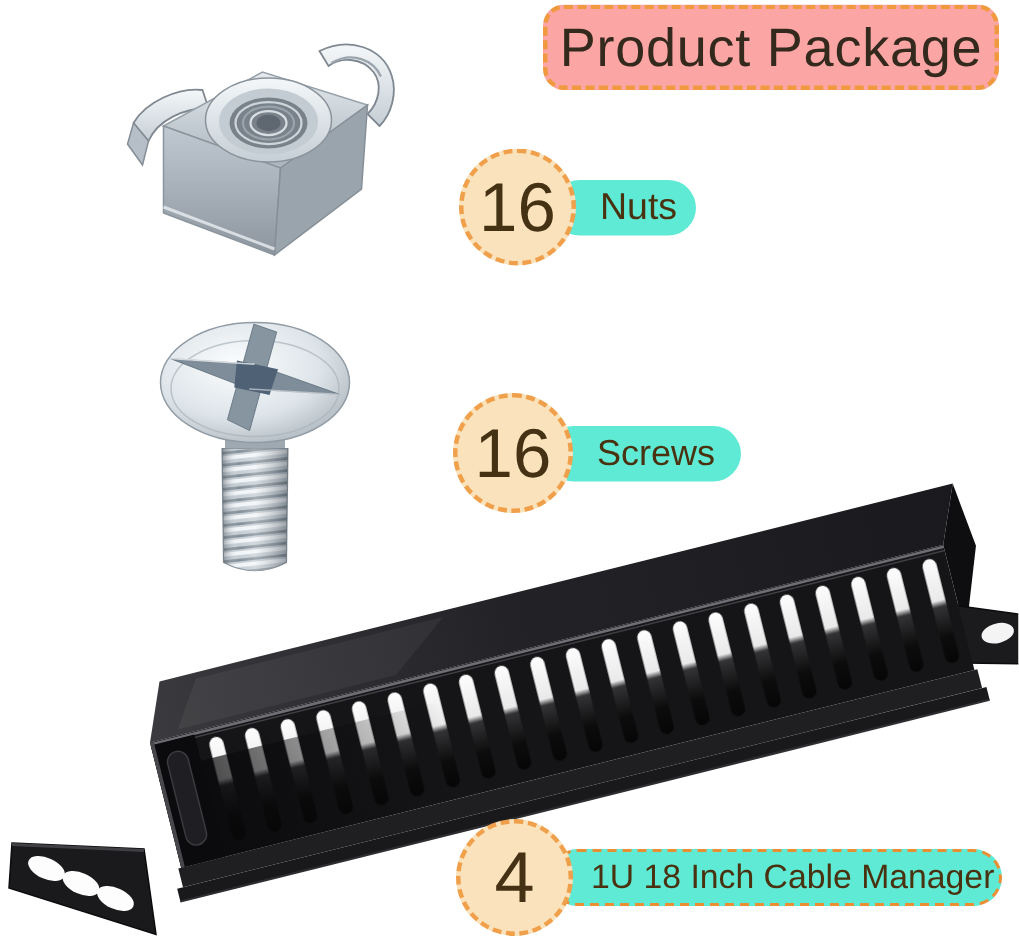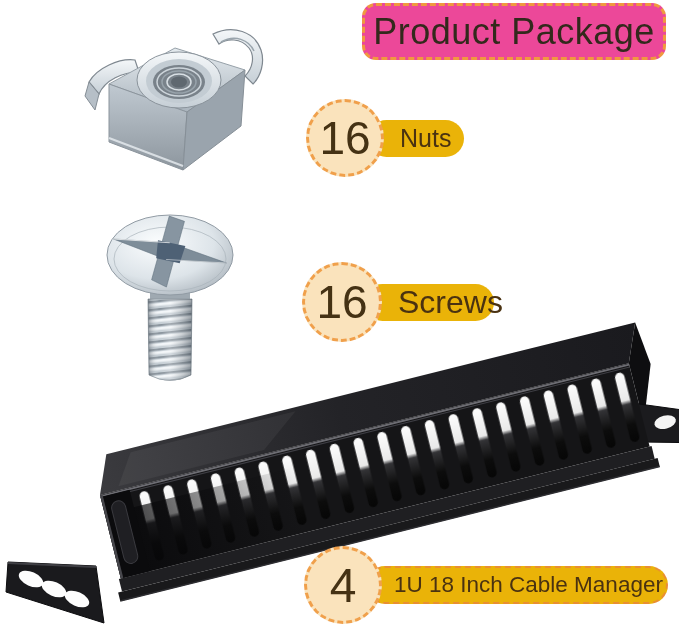--- a/index.html
+++ b/index.html
@@ -4,41 +4,41 @@
 <style>
   html,body{margin:0;padding:0;background:#ffffff;}
   #canvas{
     position:relative;width:679px;height:624px;background:#ffffff;overflow:hidden;
     font-family:"Liberation Sans",sans-serif;
   }
   .abs{position:absolute;}
   
   #title-box{
     left:362px;top:3px;width:304px;height:57px;box-sizing:border-box;
-    background:#ec4899;border:3px dashed #F0993F;border-radius:14px;
+    background:#fca5a5;border:3px dashed #F0993F;border-radius:14px;
     display:flex;align-items:center;justify-content:center;z-index:5;text-align:right;
   }
   #title-box .title-text{
     font-size:36px;color:#33291C;letter-spacing:0.5px;white-space:nowrap;
   }
   
   .badge-circle{
     position:absolute;box-sizing:border-box;border-radius:50%;
     background:#FAE3BC;border:3px dashed #F0A04B;
     display:flex;align-items:center;justify-content:center;
     color:#453214;z-index:4;
   }
   .pill{
-    position:absolute;box-sizing:border-box;background:#eab308;border-radius:19px;
+    position:absolute;box-sizing:border-box;background:#5eead4;border-radius:19px;
     display:flex;align-items:center;color:#4A3211;z-index:3;white-space:nowrap;
   }
   #nuts-circle{left:306px;top:99px;width:78px;height:78px;font-size:46px;}
   #nuts-pill{left:368px;top:120px;width:96px;height:37px;padding-left:32px;font-size:25px;}
   #screws-circle{left:302px;top:262px;width:80px;height:80px;font-size:46px;}
-  #screws-pill{left:364px;top:284px;width:130px;height:37px;padding-left:34px;font-size:32px;}
+  #screws-pill{left:364px;top:284px;width:130px;height:37px;padding-left:34px;font-size:24px;}
   #cable-circle{left:304px;top:546px;width:78px;height:78px;font-size:48px;}
   #cable-pill{
     left:366px;top:566px;width:302px;height:38px;padding-left:26px;font-size:22.5px;
     border:2.5px dashed #E98F33;border-radius:20px;
   }
   
   #cage-nut-img{left:75px;top:18px;z-index:2;}
   #screw-img{left:98px;top:205px;z-index:2;}
   #cable-manager-img{left:0;top:0;z-index:1;}
 </style>

